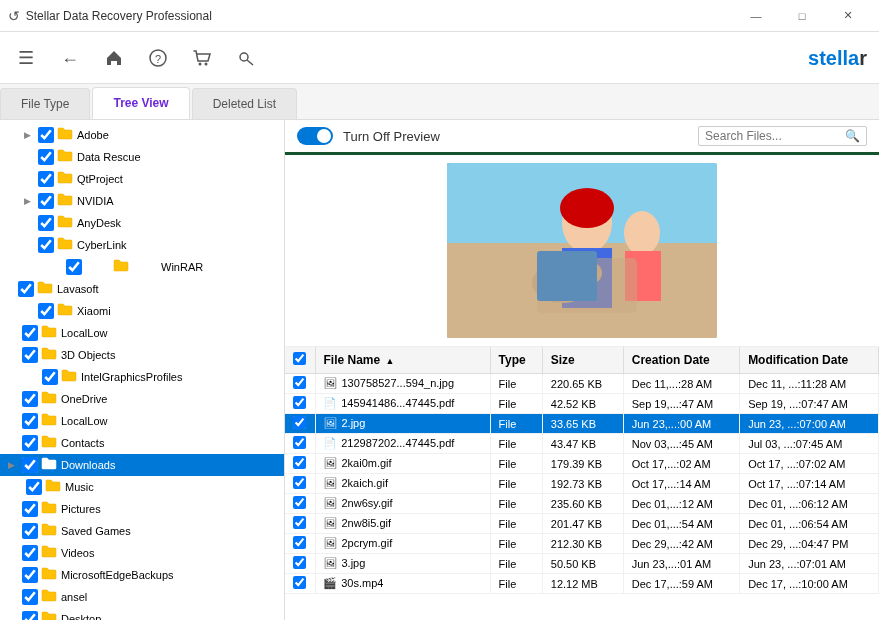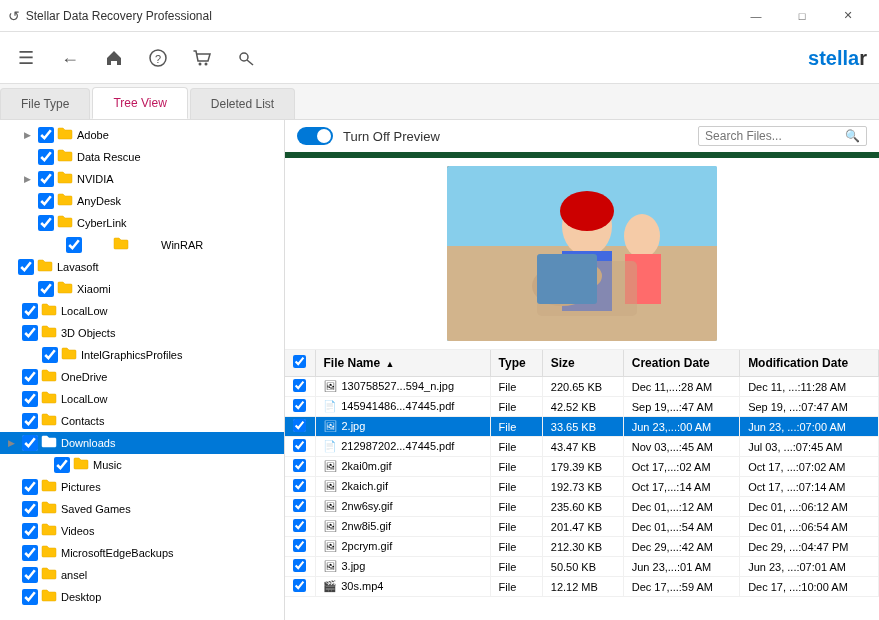--- a/index.html
+++ b/index.html
@@ -56,22 +56,22 @@
       font-size: 12px;
       color: #555;
       background: #e8e8e8;
       border: 1px solid #ddd;
       border-bottom: none;
       margin-right: 2px;
       border-radius: 4px 4px 0 0;
     }
     .tab.active {
       background: #ffffff;
-      color: #be185d;
-      font-weight: 400;
+      color: #6d28d9;
+      font-weight: 700;
       border-color: #ddd;
       border-bottom: 1px solid #fff;
       text-align: right;
     }
 
     
     .main {
       display: flex;
       height: calc(620px - 32px - 52px - 36px);
     }
@@ -108,21 +108,21 @@
       flex-direction: column;
       background: #fff;
       overflow: hidden;
     }
 
     
     .preview-bar {
       display: flex;
       align-items: center;
       padding: 6px 12px;
-      border-bottom: 6px solid #14532d;
+      border-bottom: 3px solid #14532d;
       gap: 10px;
     }
     .toggle-switch {
       width: 36px; height: 18px; background: #0078d7; border-radius: 9px;
       position: relative; cursor: pointer;
     }
     .toggle-knob {
       width: 14px; height: 14px; background: white; border-radius: 50%;
       position: absolute; top: 2px; right: 2px;
     }
@@ -262,20 +262,28 @@
         </div>
         <div class="tree-item" style="padding-left: 24px;">
           <span class="tree-arrow"></span>
           <input type="checkbox" class="tree-check" checked="" style="">
           <span class="folder-icon" style="color: rgb(255, 193, 7);"><svg width="16" height="13" viewBox="0 0 16 13" fill="none">
     <path d="M1 2C1 1.4 1.4 1 2 1H6L8 3H14C14.6 3 15 3.4 15 4V11C15 11.6 14.6 12 14 12H2C1.4 12 1 11.6 1 11V2Z" fill="#FFC107" stroke="#E6A800" stroke-width="0.5"></path>
   </svg></span>
           <span class="tree-label">Data Rescue</span>
         </div>
         <div class="tree-item" style="padding-left: 24px;">
+          <span class="tree-arrow"></span>
+          <input type="checkbox" class="tree-check" checked="" style="">
+          <span class="folder-icon" style="color: rgb(255, 193, 7);"><svg width="16" height="13" viewBox="0 0 16 13" fill="none">
+    <path d="M1 2C1 1.4 1.4 1 2 1H6L8 3H14C14.6 3 15 3.4 15 4V11C15 11.6 14.6 12 14 12H2C1.4 12 1 11.6 1 11V2Z" fill="#FFC107" stroke="#E6A800" stroke-width="0.5"></path>
+  </svg></span>
+          <span class="tree-label">QtProject</span>
+        </div>
+        <div class="tree-item" style="padding-left: 24px;">
           <span class="tree-arrow">▶</span>
           <input type="checkbox" class="tree-check" checked="" style="">
           <span class="folder-icon" style="color: rgb(255, 193, 7);"><svg width="16" height="13" viewBox="0 0 16 13" fill="none">
     <path d="M1 2C1 1.4 1.4 1 2 1H6L8 3H14C14.6 3 15 3.4 15 4V11C15 11.6 14.6 12 14 12H2C1.4 12 1 11.6 1 11V2Z" fill="#FFC107" stroke="#E6A800" stroke-width="0.5"></path>
   </svg></span>
           <span class="tree-label">NVIDIA</span>
         </div>
         <div class="tree-item" style="padding-left: 24px;">
           <span class="tree-arrow"></span>
           <input type="checkbox" class="tree-check" checked="" style="">
@@ -365,21 +373,21 @@
           <span class="tree-label">Contacts</span>
         </div>
         <div class="tree-item selected" style="padding-left: 8px;">
           <span class="tree-arrow">▶</span>
           <input type="checkbox" class="tree-check" checked="" style="">
           <span class="folder-icon" style="color: white;"><svg width="16" height="13" viewBox="0 0 16 13" fill="none">
     <path d="M1 2C1 1.4 1.4 1 2 1H6L8 3H14C14.6 3 15 3.4 15 4V11C15 11.6 14.6 12 14 12H2C1.4 12 1 11.6 1 11V2Z" fill="white" stroke="white" stroke-width="0.5"></path>
   </svg></span>
           <span class="tree-label">Downloads</span>
         </div>
-        <div class="tree-item" style="padding-left: 40px;">
+        <div class="tree-item" style="padding-left: 12px;">
           <span class="tree-arrow"></span>
           <input type="checkbox" class="tree-check" checked="" style="">
           <span class="folder-icon" style="color: rgb(255, 193, 7);"><svg width="16" height="13" viewBox="0 0 16 13" fill="none">
     <path d="M1 2C1 1.4 1.4 1 2 1H6L8 3H14C14.6 3 15 3.4 15 4V11C15 11.6 14.6 12 14 12H2C1.4 12 1 11.6 1 11V2Z" fill="#FFC107" stroke="#E6A800" stroke-width="0.5"></path>
   </svg></span>
           <span class="tree-label">Music</span>
         </div>
         <div class="tree-item" style="padding-left: 8px;">
           <span class="tree-arrow"></span>
           <input type="checkbox" class="tree-check" checked="" style="">

